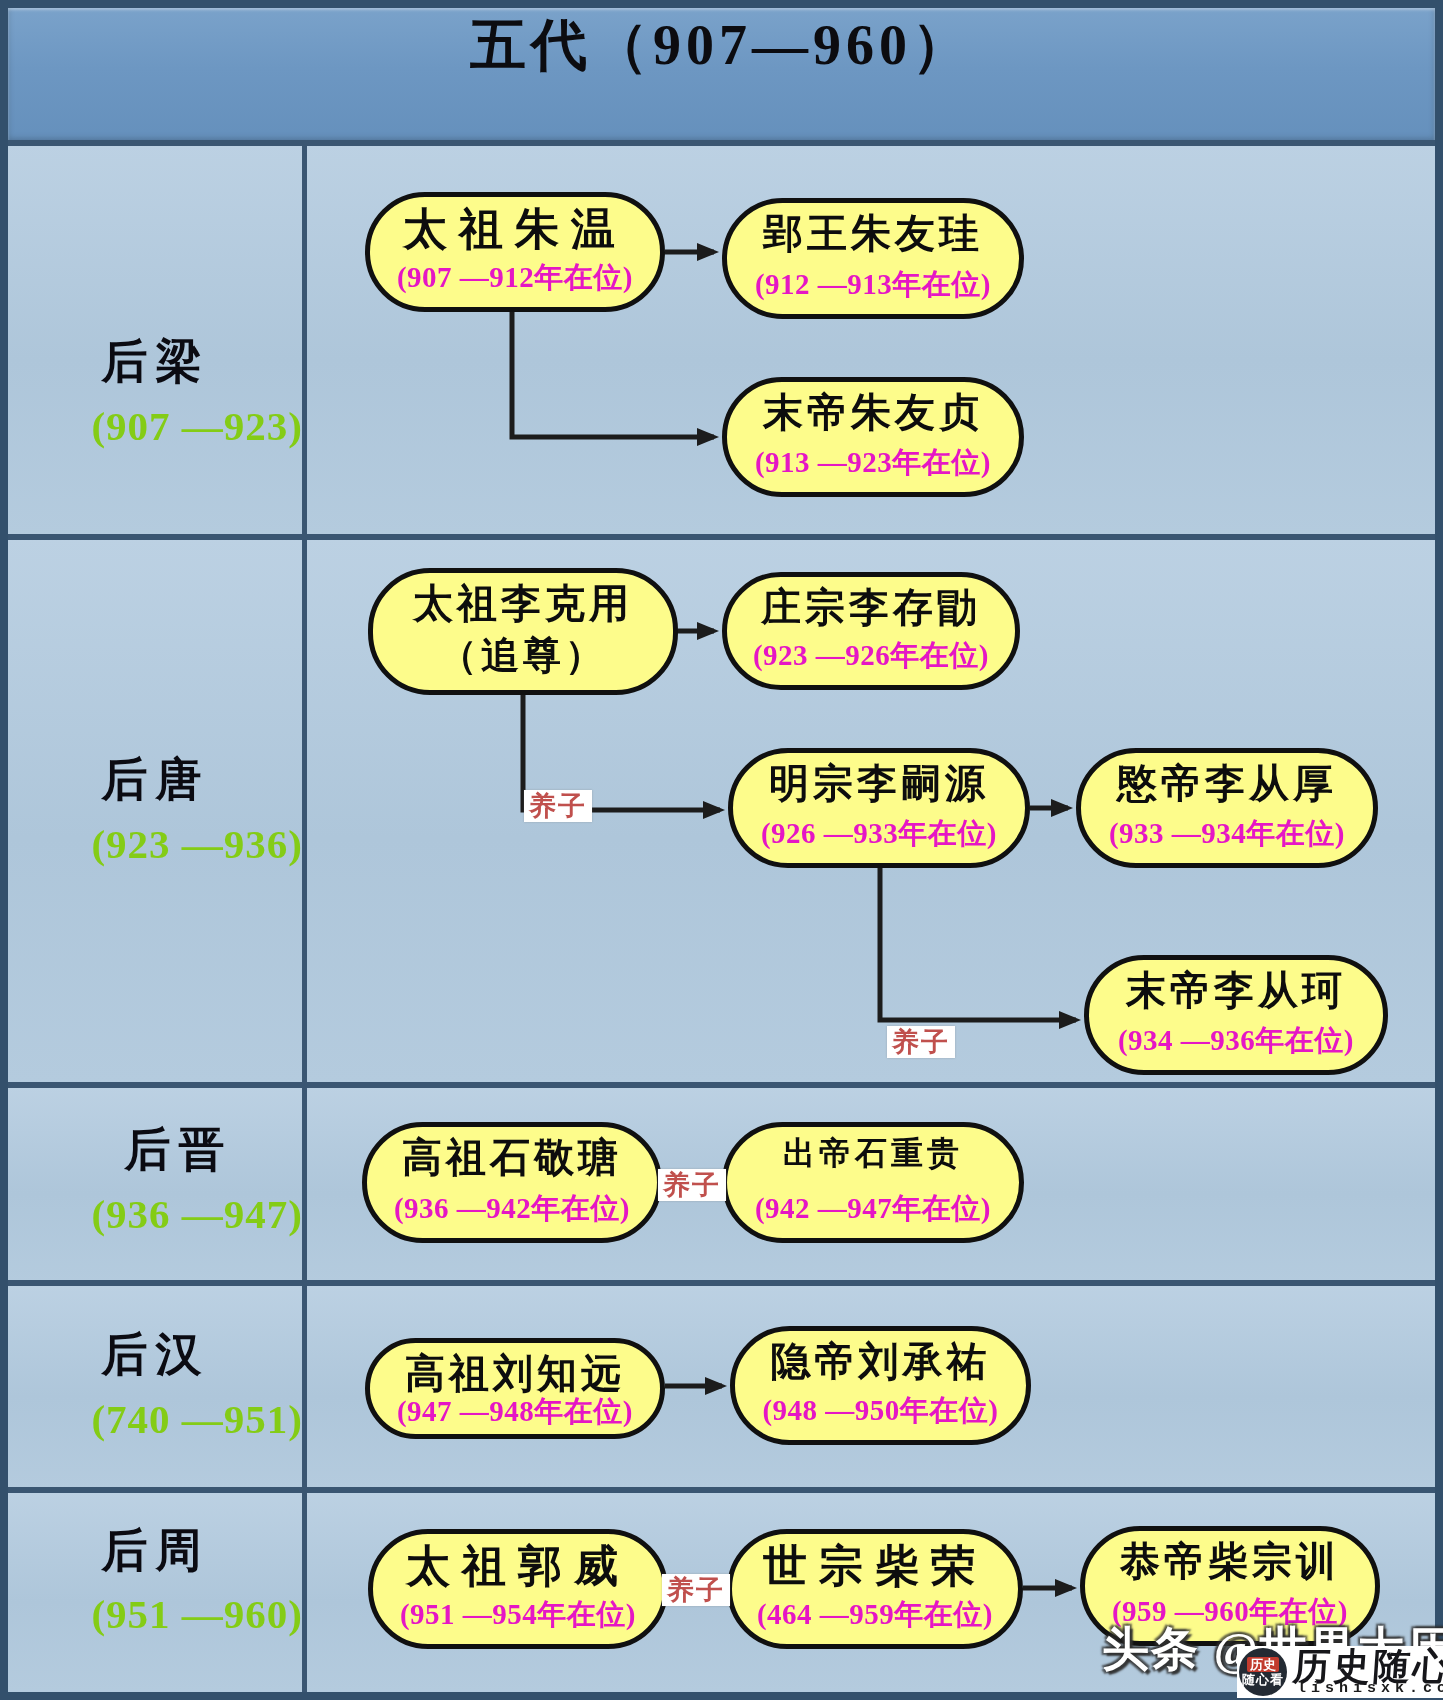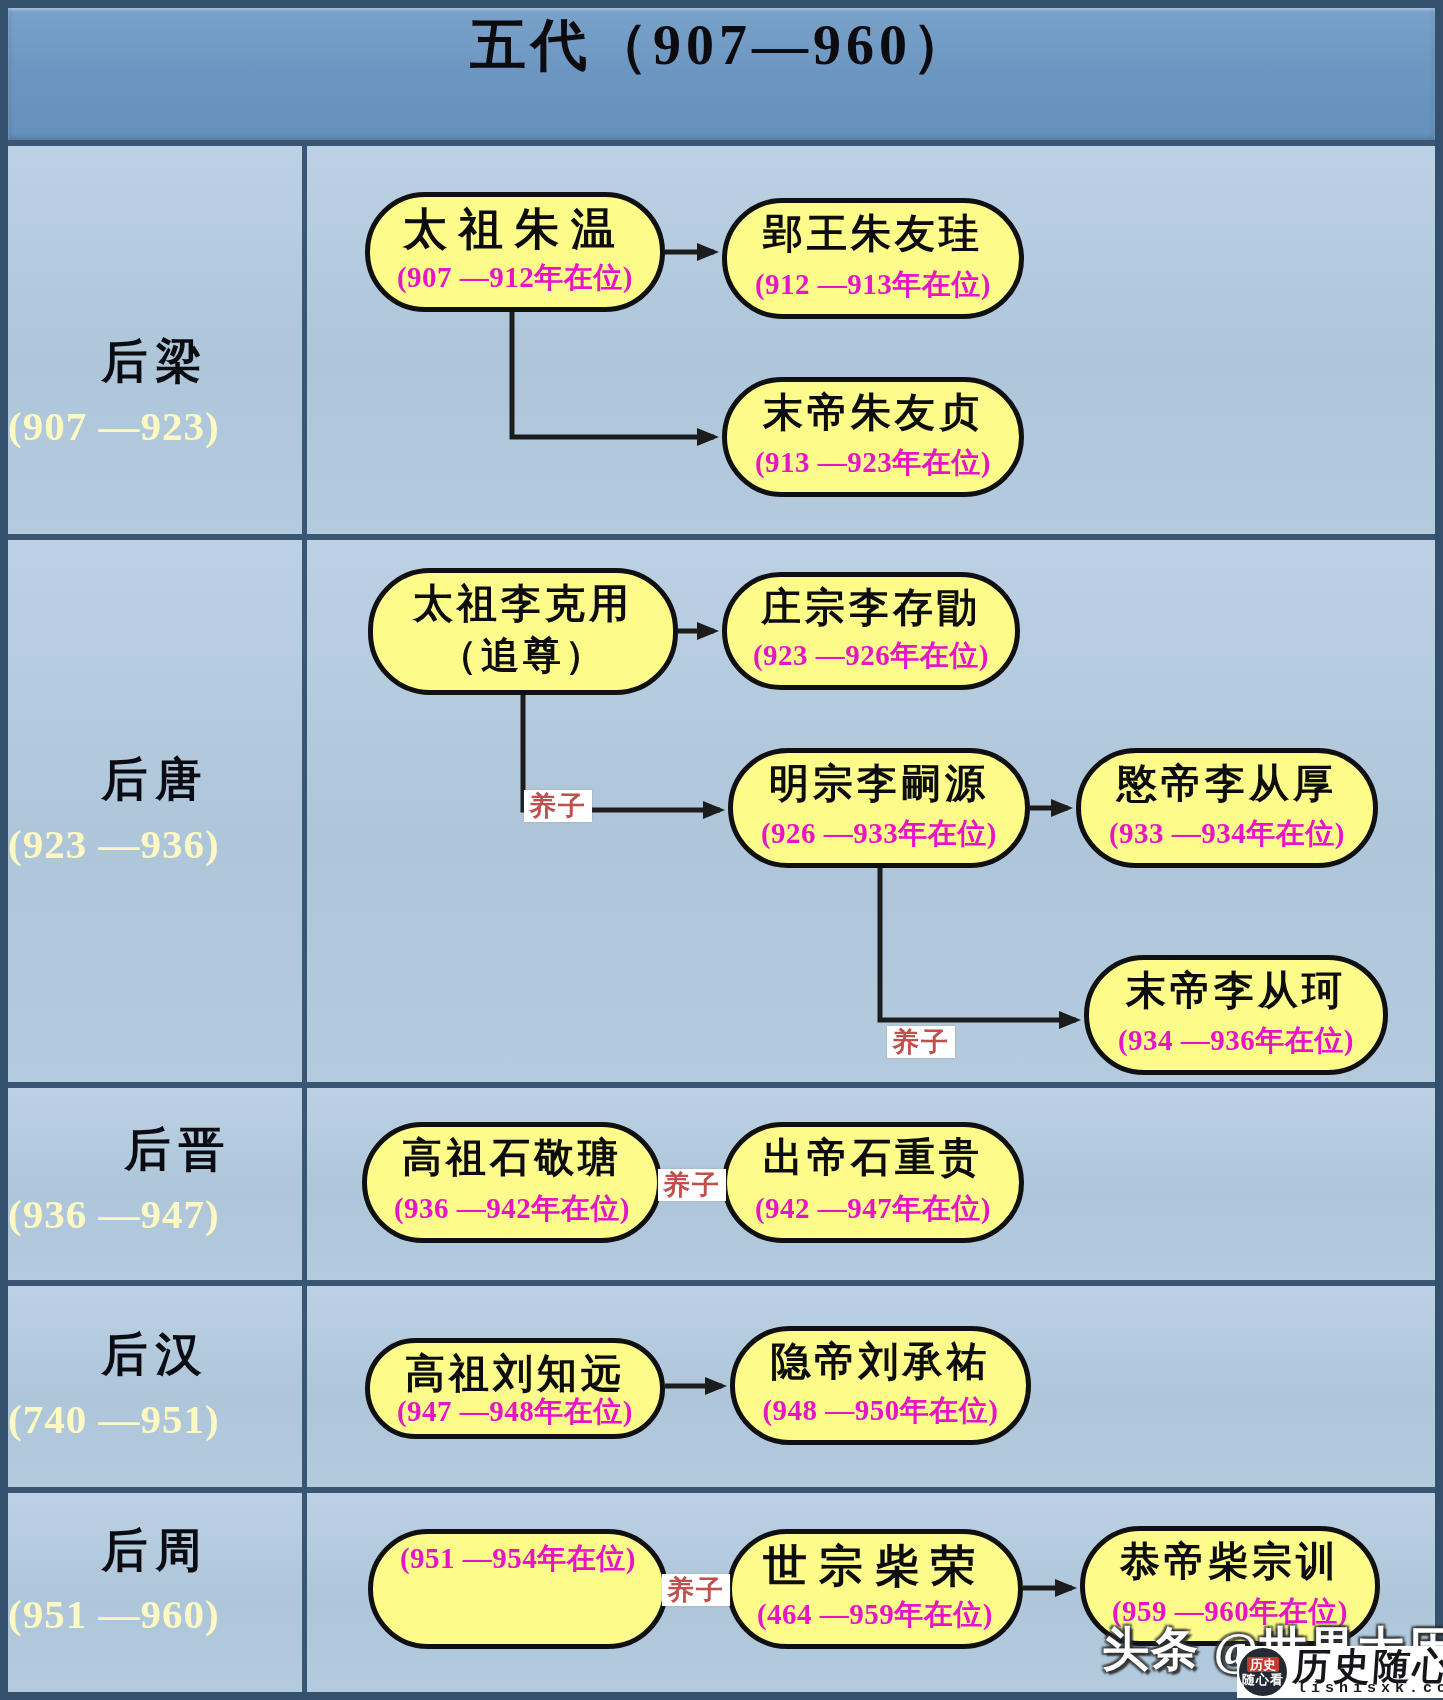--- a/index.html
+++ b/index.html
@@ -25,22 +25,22 @@
     position:absolute;left:8px;width:1427px;
     background:linear-gradient(180deg,#bcd1e3 0%,#aec6da 55%,#b4cbde 100%);
   }
   .h-div{position:absolute;left:8px;width:1427px;height:6px;background:#3a5672;}
   .v-div{position:absolute;left:302px;top:143px;width:5px;height:1549px;background:#3a5672;}
   .dyn-name{
     position:absolute;left:8px;width:295px;text-align:center;
     font-size:46px;font-weight:900;color:#0b0b12;letter-spacing:8px;line-height:60px;
   }
   .dyn-years{
-    position:absolute;left:8px;width:295px;text-align:left;
-    font-size:41px;font-weight:700;color:#fef9c3;line-height:56px;letter-spacing:1px;
+    position:absolute;left:8px;width:295px;text-align:right;
+    font-size:41px;font-weight:700;color:#84cc16;line-height:56px;letter-spacing:1px;
   }
   .ebox{
     position:absolute;background:#fdfc8b;border:5px solid #101010;border-radius:62px;
     box-sizing:border-box;display:flex;flex-direction:column;align-items:center;
     justify-content:space-between;padding:9px 4px 13px 4px;
   }
   .ename{font-weight:900;color:#0d0d0d;line-height:1.1;white-space:nowrap;}
   .ename2{font-weight:900;color:#0d0d0d;font-size:38px;line-height:1.1;letter-spacing:4px;}
   .ereign{font-weight:700;color:#e516c5;font-size:29px;line-height:1.1;white-space:nowrap;letter-spacing:0.5px;}
   .links-svg{position:absolute;left:0;top:0;}
@@ -153,32 +153,33 @@
       </div>
       <div class="ebox" style="left: 1084px; top: 955px; width: 304px; height: 120px;">
         <div class="ename" style="font-size: 40px; letter-spacing: 4px;">末帝李从珂</div>
         <div class="ereign">(934 —936年在位)</div>
       </div>
       <div class="ebox" style="left: 362px; top: 1122px; width: 300px; height: 121px;">
         <div class="ename" style="font-size: 40px; letter-spacing: 4px;">高祖石敬瑭</div>
         <div class="ereign">(936 —942年在位)</div>
       </div>
       <div class="ebox" style="left: 722px; top: 1122px; width: 302px; height: 121px;">
-        <div class="ename" style="font-size: 40px; letter-spacing: 4px;">出帝石重贵</div>
+        <div class="ename" style="font-size: 32px; letter-spacing: 4px;">出帝石重贵</div>
         <div class="ereign">(942 —947年在位)</div>
       </div>
       <div class="ebox" style="left: 365px; top: 1326px; width: 300px; height: 101px; margin-top: 12px;">
         <div class="ename" style="font-size: 40px; letter-spacing: 4px;">高祖刘知远</div>
         <div class="ereign">(947 —948年在位)</div>
       </div>
       <div class="ebox" style="left: 730px; top: 1326px; width: 301px; height: 119px;">
         <div class="ename" style="font-size: 40px; letter-spacing: 4px;">隐帝刘承祐</div>
         <div class="ereign">(948 —950年在位)</div>
       </div>
       <div class="ebox" style="left: 368px; top: 1529px; width: 300px; height: 120px;">
+        <div class="ename" style="font-size: 44px; letter-spacing: 12px;">太祖郭威</div>
         <div class="ereign">(951 —954年在位)</div>
       </div>
       <div class="ebox" style="left: 727px; top: 1529px; width: 296px; height: 120px;">
         <div class="ename" style="font-size: 44px; letter-spacing: 12px;">世宗柴荣</div>
         <div class="ereign">(464 —959年在位)</div>
       </div>
       <div class="ebox" style="left: 1080px; top: 1526px; width: 300px; height: 120px;">
         <div class="ename" style="font-size: 40px; letter-spacing: 4px;">恭帝柴宗训</div>
         <div class="ereign">(959 —960年在位)</div>
       </div>

